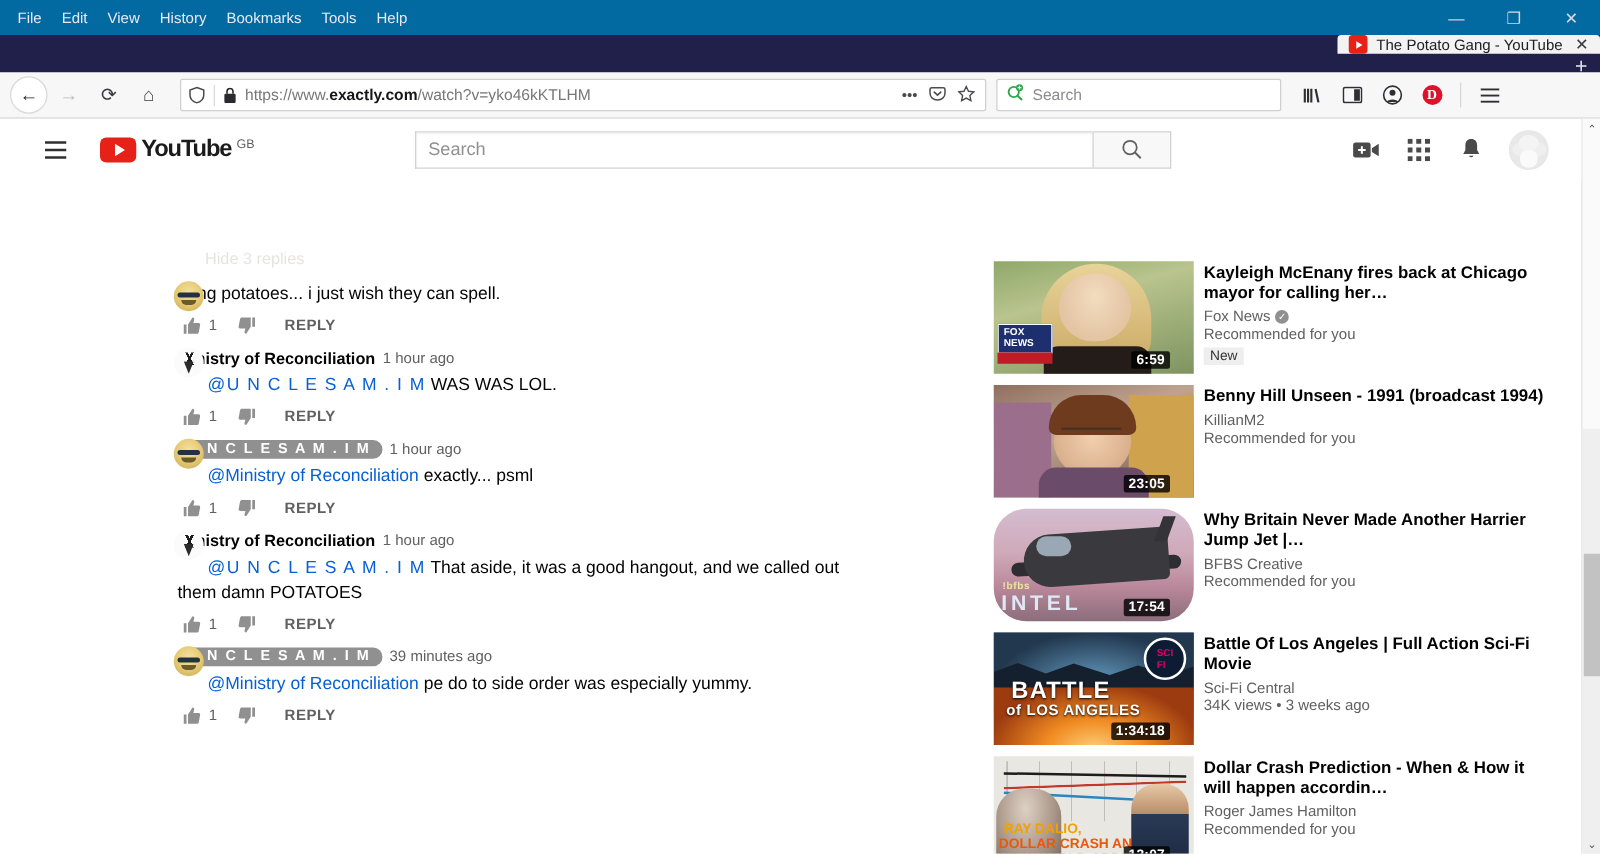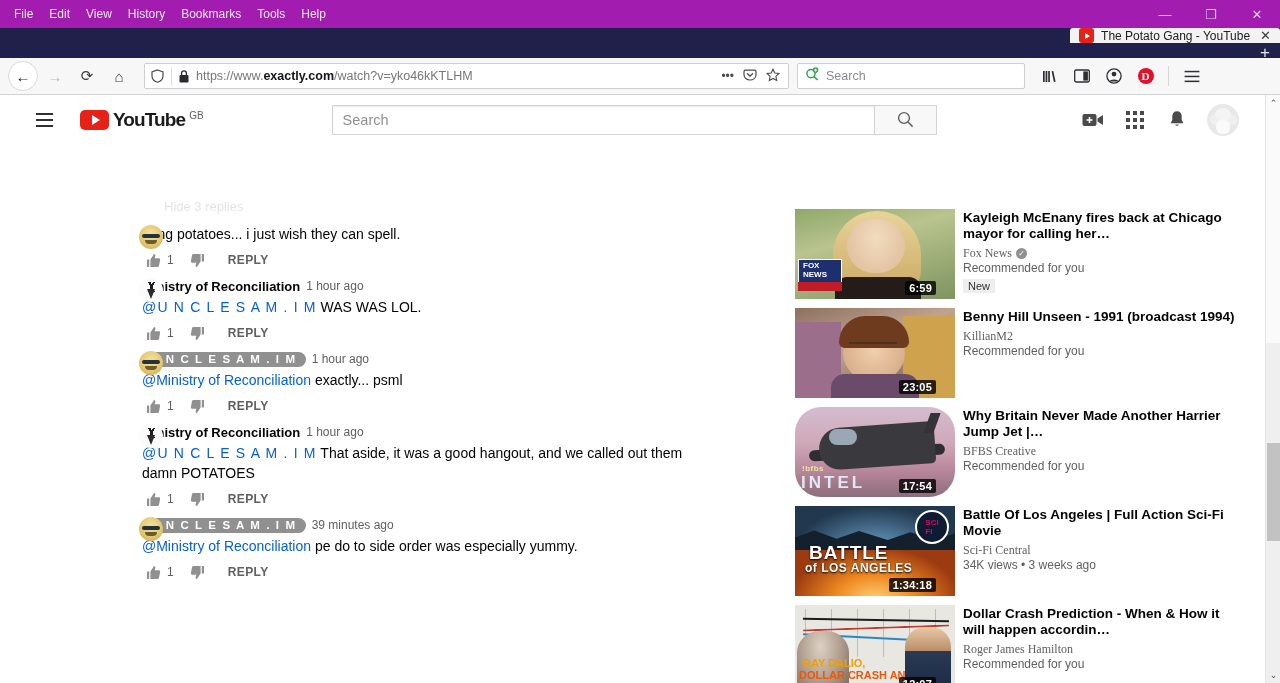--- a/index.html
+++ b/index.html
@@ -7,21 +7,21 @@
     margin: 0; padding: 0;
     width: 1280px; height: 683px;
     overflow: hidden;
     font-family: "Liberation Sans", sans-serif;
     background: #ffffff;
   }
 
   
   .titlebar {
     height: 28px;
-    background: #a21caf;
+    background: #0369a1;
     display: flex;
     align-items: center;
     color: #e6e6ef;
     font-size: 12px;
     position: relative;
   }
   .menubar { display: flex; align-items: center; padding-left: 6px; gap: 0px; }
   .menu-item {
     padding: 3px 8px;
     font-size: 12px;
@@ -294,21 +294,21 @@
     font-weight: 700;
   }
   .c-time { font-size: 12px; color: #606060; }
   .c-text {
     font-size: 14px; color: #030303;
     line-height: 20px;
     margin-top: 1px;
     max-width: 560px;
     word-wrap: break-word;
   }
-  .c-mention { color: #065fd4; }
+  .c-mention { color: #065fd4; margin-left: 24px; }
   .c-mention.spaced { letter-spacing: 1.2px; }
   .c-actions {
     display: flex; align-items: center;
     gap: 0;
     height: 28px;
     margin-top: 2px;
   }
   .act-icon {
     width: 22px; height: 22px;
     display: flex; align-items: center; justify-content: center;
@@ -345,21 +345,21 @@
     letter-spacing: .2px;
   }
   .rec-meta { flex: 1; min-width: 0; padding-top: 1px; }
   .rec-title {
     font-size: 13.5px; font-weight: 700; color: #030303;
     line-height: 16px;
     max-height: 32px; overflow: hidden;
   }
   .rec-ch {
     font-size: 12px; color: #606060; margin-top: 4px;
-    display: flex; align-items: center; gap: 4px; font-family: Liberation Serif, serif;
+    display: flex; align-items: center; gap: 4px;
   }
   .verified {
     width: 11px; height: 11px; border-radius: 50%;
     background: #909090; color: #fff;
     font-size: 8px; display: flex; align-items: center; justify-content: center;
   }
   .rec-sub { font-size: 12px; color: #606060; margin-top: 0; }
   .badge-new {
     display: inline-block;
     background: #eeeeee; color: #333;

